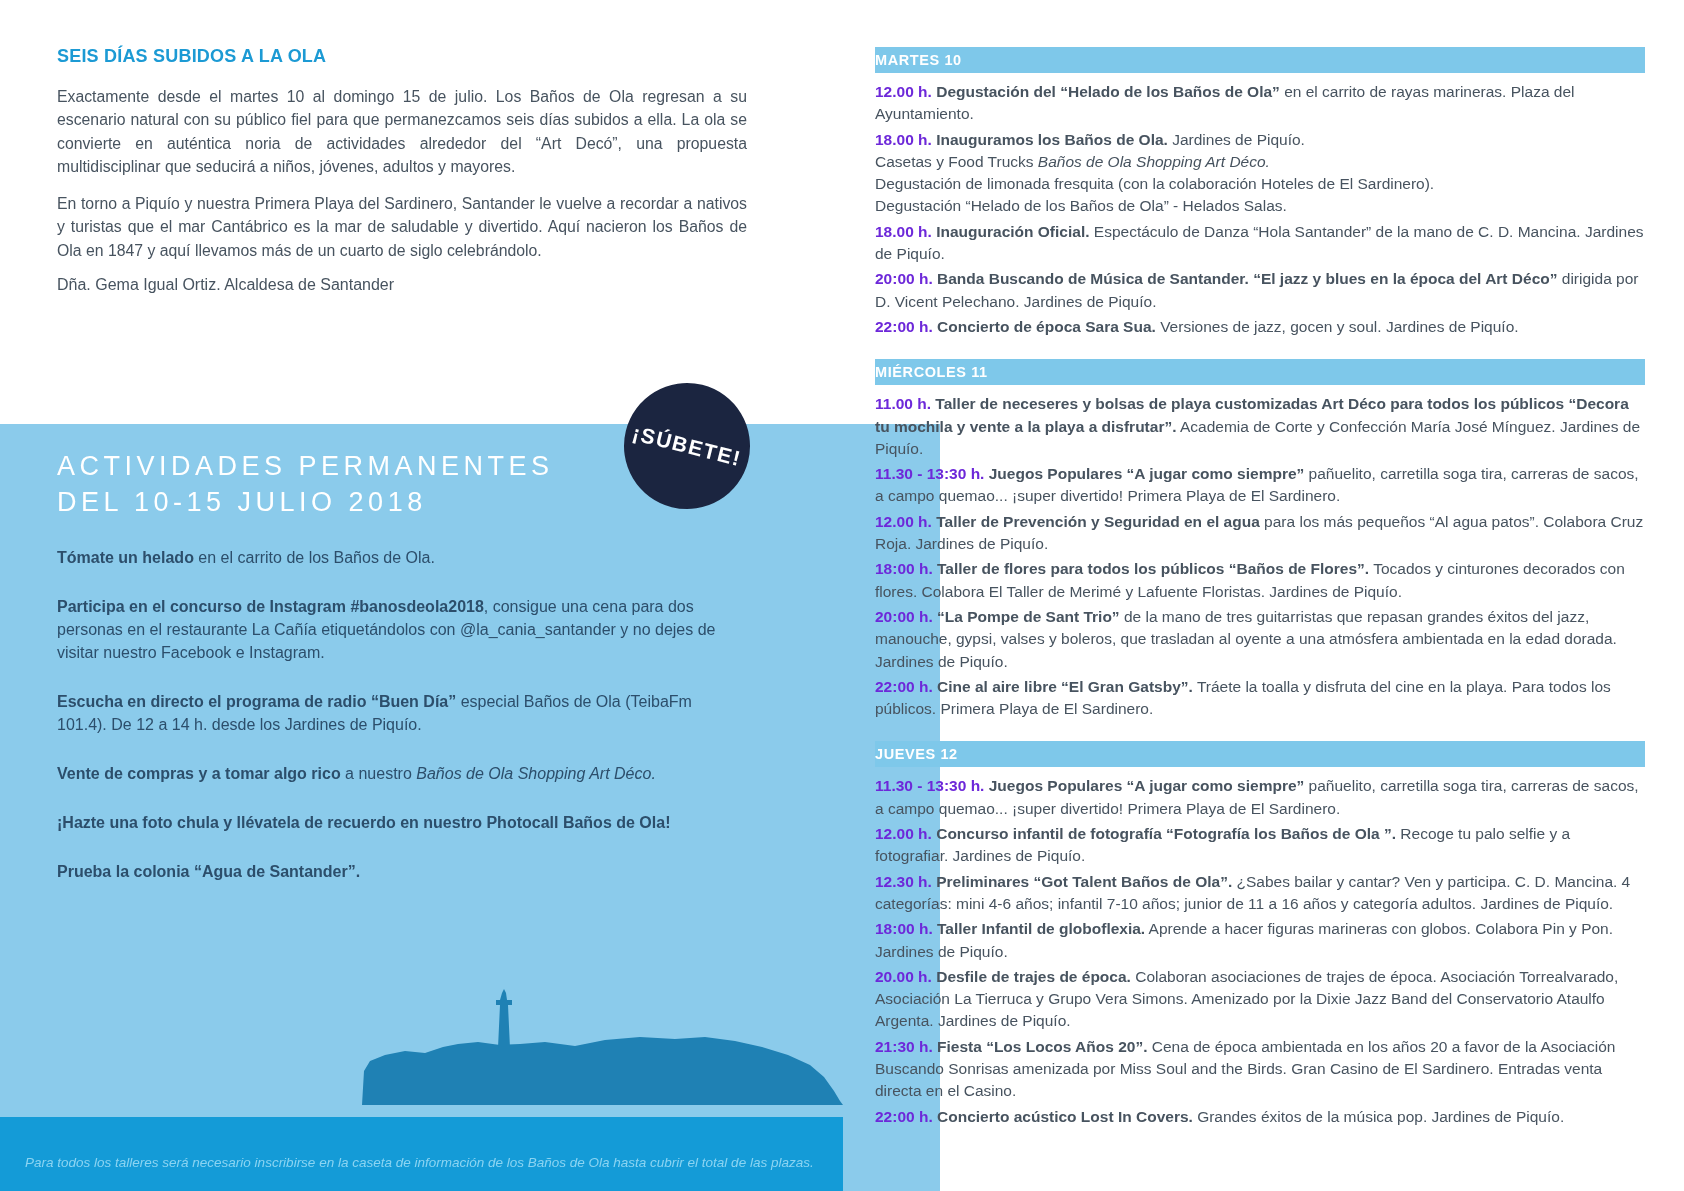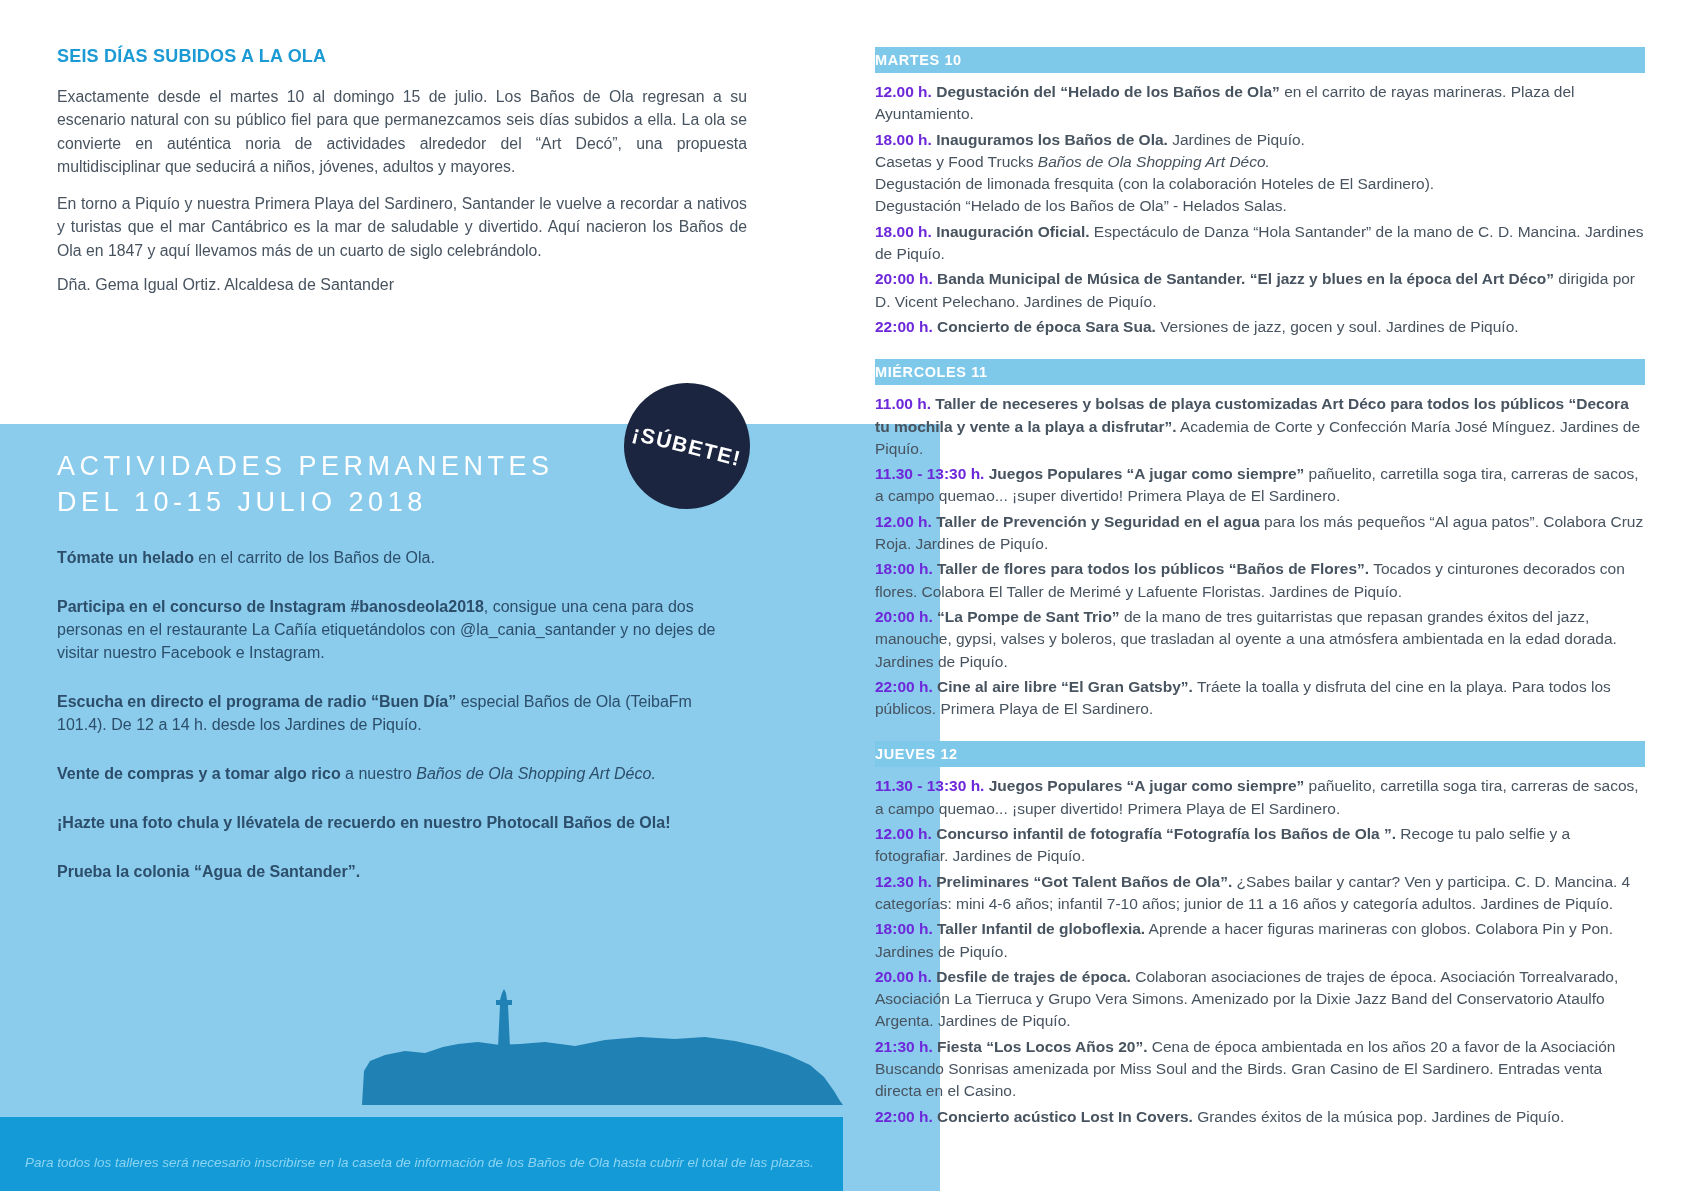--- a/index.html
+++ b/index.html
@@ -81,21 +81,21 @@
   </div>
 
   <section class="right-col" id="schedule">
       <div class="day-section">
         <div class="day-band">
           <span>MARTES 10</span>
         </div>
         <p class="event"><span class="seg-time">12.00 h. </span><span class="seg-bold">Degustación del “Helado de los Baños de Ola”</span><span class="seg-regular"> en el carrito de rayas marineras. Plaza del Ayuntamiento.</span></p>
         <p class="event"><span class="seg-time">18.00 h. </span><span class="seg-bold">Inauguramos los Baños de Ola.</span><span class="seg-regular"> Jardines de Piquío.</span><br><span class="seg-regular">Casetas y Food Trucks </span><span class="seg-italic">Baños de Ola Shopping Art Déco.</span><br><span class="seg-regular">Degustación de limonada fresquita (con la colaboración Hoteles de El Sardinero).</span><br><span class="seg-regular">Degustación “Helado de los Baños de Ola” - Helados Salas.</span></p>
         <p class="event"><span class="seg-time">18.00 h. </span><span class="seg-bold">Inauguración Oficial.</span><span class="seg-regular"> Espectáculo de Danza “Hola Santander” de la mano de C. D. Mancina. Jardines de Piquío.</span></p>
-        <p class="event"><span class="seg-time">20:00 h. </span><span class="seg-bold">Banda Municipal de Música de Santander. “El jazz y blues en la época del Art Déco”</span><span class="seg-regular"> dirigida por D. Vicent Pelechano. Jardines de Piquío.</span></p>
+        <p class="event"><span class="seg-time">20:00 h. </span><span class="seg-bold">Banda Buscando de Música de Santander. “El jazz y blues en la época del Art Déco”</span><span class="seg-regular"> dirigida por D. Vicent Pelechano. Jardines de Piquío.</span></p>
         <p class="event"><span class="seg-time">22:00 h. </span><span class="seg-bold">Concierto de época Sara Sua.</span><span class="seg-regular"> Versiones de jazz, gocen y soul. Jardines de Piquío.</span></p>
       </div>
       <div class="day-section">
         <div class="day-band">
           <span>MIÉRCOLES 11</span>
         </div>
         <p class="event"><span class="seg-time">11.00 h. </span><span class="seg-bold">Taller de neceseres y bolsas de playa customizadas Art Déco para todos los públicos “Decora tu mochila y vente a la playa a disfrutar”.</span><span class="seg-regular"> Academia de Corte y Confección María José Mínguez. Jardines de Piquío.</span></p>
         <p class="event"><span class="seg-time">11.30 - 13:30 h. </span><span class="seg-bold">Juegos Populares “A jugar como siempre”</span><span class="seg-regular"> pañuelito, carretilla soga tira, carreras de sacos, a campo quemao... ¡super divertido! Primera Playa de El Sardinero.</span></p>
         <p class="event"><span class="seg-time">12.00 h. </span><span class="seg-bold">Taller de Prevención y Seguridad en el agua</span><span class="seg-regular"> para los más pequeños “Al agua patos”. Colabora Cruz Roja. Jardines de Piquío.</span></p>
         <p class="event"><span class="seg-time">18:00 h. </span><span class="seg-bold">Taller de flores para todos los públicos “Baños de Flores”.</span><span class="seg-regular"> Tocados y cinturones decorados con flores. Colabora El Taller de Merimé y Lafuente Floristas. Jardines de Piquío.</span></p>

